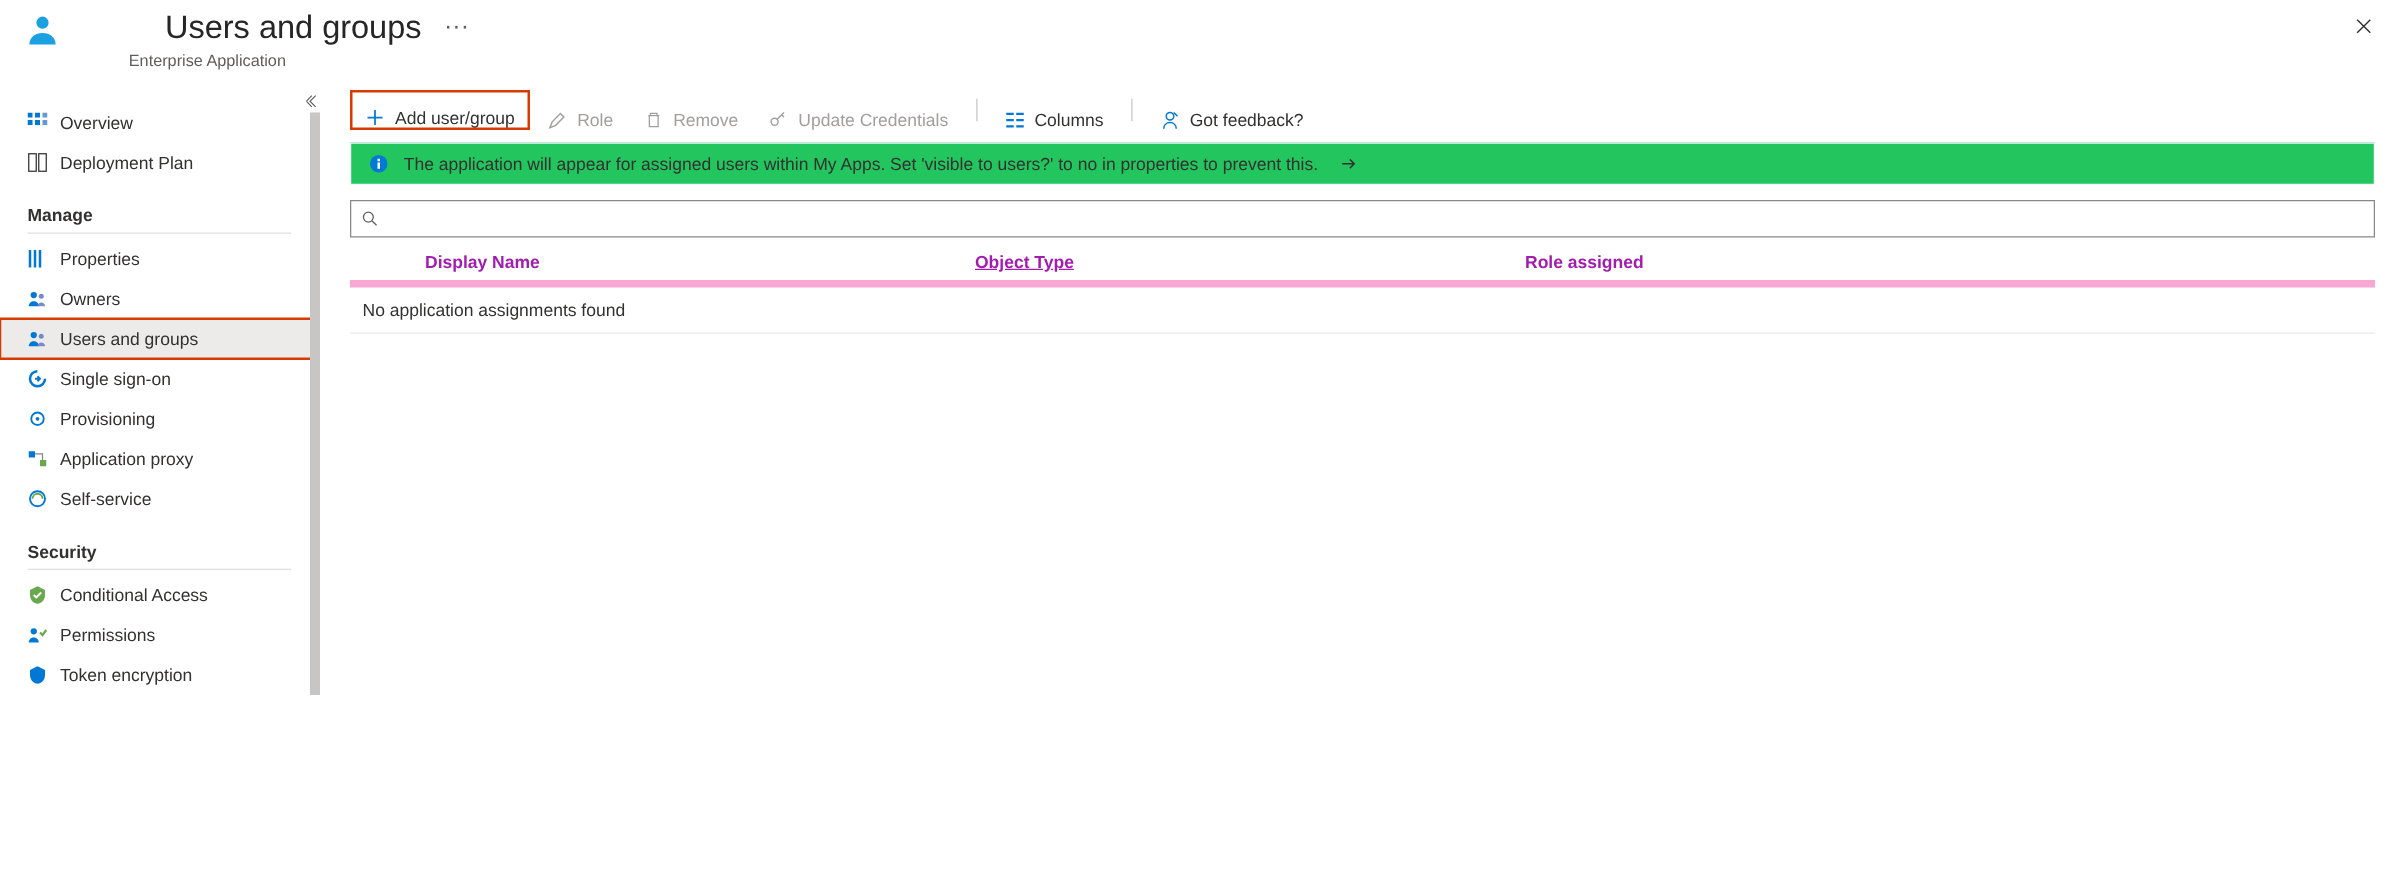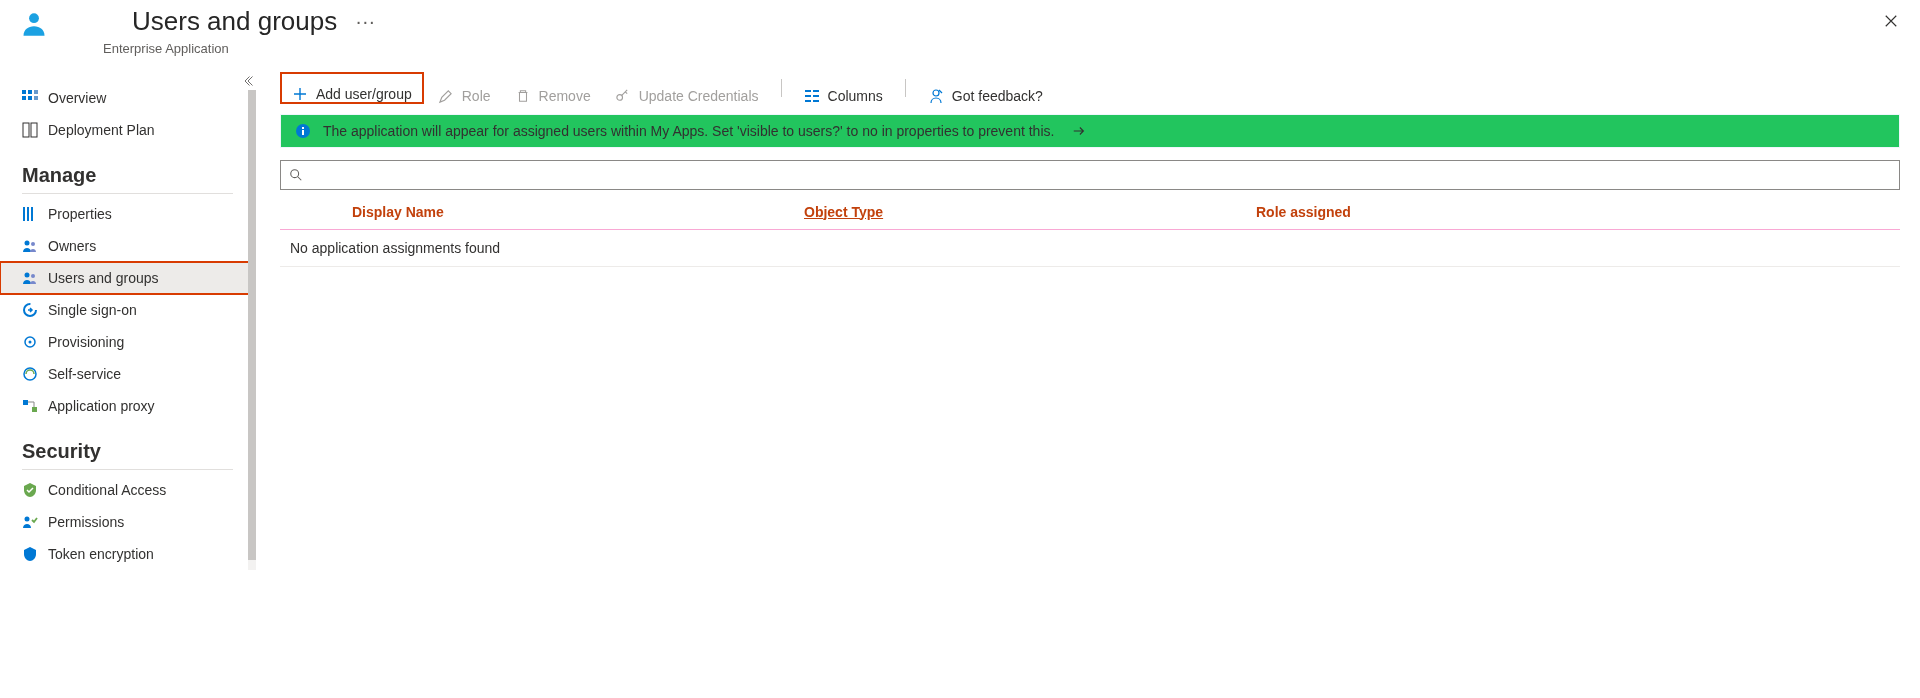--- a/index.html
+++ b/index.html
@@ -14,34 +14,34 @@
   .layout { display:flex; }
   .sidebar-wrap { width:256px; position:relative; padding-top:24px; }
   .sidebar { width:255px; }
   .collapse-btn { position:absolute; top:14px; right:-4px; width:18px; height:18px; display:flex; align-items:center; justify-content:center; color:#605e5c; cursor:pointer; }
   .scroll-track { position:absolute; top:32px; right:0px; width:8px; height:580px; background:#f3f2f1; }
   .scroll-thumb { width:8px; height:470px; background:#c8c6c4; }
   .nav-item { display:flex; align-items:center; height:32px; padding:0 10px 0 22px; cursor:pointer; color:#323130; }
   .nav-item.selected { background:#edebe9; }
   .nav-item.highlighted { outline:2px solid #d83b01; outline-offset:-1px; }
   .nav-item .ic { width:16px; height:16px; margin-right:10px; display:flex; align-items:center; justify-content:center; }
-  .section-header { font-size:20px; font-weight:600; color:#323130; padding:18px 22px 4px 22px; }
+  .section-header { font-size:14px; font-weight:600; color:#323130; padding:18px 22px 4px 22px; }
   .section-rule { border:none; border-top:1px solid #e1dfdd; margin:2px 22px 4px 22px; }
   .content { flex:1; padding:14px 20px 0 24px; }
   .toolbar { display:flex; align-items:center; gap:4px; margin-bottom:10px; }
   .tbtn { display:flex; align-items:flex-end; height:32px; padding:0 10px; gap:8px; cursor:pointer; color:#323130; font-size:14px; }
   .tbtn.disabled { color:#a19f9d; cursor:default; }
   .tbtn .tic { width:16px; height:16px; display:flex; align-items:center; justify-content:center; }
   .tbtn.highlighted-box { border:2px solid #d83b01; }
   .tbtn-sep { width:1px; height:18px; background:#c8c6c4; margin:0 8px; }
   .info-banner { background:#22c55e; border:1px solid #eff6fc; display:flex; align-items:center; padding:8px 14px; gap:12px; font-size:14px; color:#323130; margin-bottom:12px; }
   .info-banner .arrow { margin-left:6px; color:#323130; cursor:pointer; }
   .searchbox { display:flex; align-items:center; border:1px solid #8a8886; height:30px; padding:0 8px; gap:8px; margin-bottom:4px; }
   .searchbox input { border:none; outline:none; flex:1; font-size:13px; color:#605e5c; background:transparent; }
-  .table-header { display:flex; border-bottom:1px solid #f9a8d4; height:36px; align-items:center; font-weight:600; color:#c2410c;gap:12px; }
+  .table-header { display:flex; border-bottom:6px solid #f9a8d4; height:36px; align-items:center; font-weight:600; color:#a21caf; }
   .th-col { padding:0 20px; }
   .th-cb { width:36px; }
   .th-name { flex:0 0 440px; }
   .th-obj { flex:0 0 440px;text-decoration:underline; }
   .th-role { flex:1; }
   .table-empty { padding:10px 10px; color:#323130; border-bottom:1px solid #edebe9; }
   svg { display:block; }
 </style>
 </head>
 <body>
@@ -157,36 +157,36 @@
               <circle cx="8" cy="8" r="5" fill="none" stroke="#0078d4" stroke-width="1.5"></circle>
               <circle cx="8" cy="8" r="1.5" fill="#0078d4"></circle>
             </svg>
         </span>
         <span>Provisioning</span>
       </div>
 
       <div class="nav-item">
         <span class="ic">
           <svg viewBox="0 0 16 16" width="16" height="16">
-              <circle cx="8" cy="8" r="6" fill="none" stroke="#0078d4" stroke-width="1.5"></circle>
-              <path d="M4 8 A4 4 0 0 1 12 8" stroke="#6aa84f" stroke-width="1.5" fill="none"></path>
-            </svg>
-        </span>
-        <span>Self-service</span>
-      </div>
-
-      <div class="nav-item">
-        <span class="ic">
-          <svg viewBox="0 0 16 16" width="16" height="16">
               <rect x="1" y="2" width="5" height="5" fill="#0078d4"></rect>
               <rect x="10" y="9" width="5" height="5" fill="#6aa84f"></rect>
               <path d="M6 4 L12 4 L12 9" stroke="#888" stroke-width="1" fill="none"></path>
             </svg>
         </span>
         <span>Application proxy</span>
+      </div>
+
+      <div class="nav-item">
+        <span class="ic">
+          <svg viewBox="0 0 16 16" width="16" height="16">
+              <circle cx="8" cy="8" r="6" fill="none" stroke="#0078d4" stroke-width="1.5"></circle>
+              <path d="M4 8 A4 4 0 0 1 12 8" stroke="#6aa84f" stroke-width="1.5" fill="none"></path>
+            </svg>
+        </span>
+        <span>Self-service</span>
       </div>
 
       <div class="section-header">Security</div>
       <hr class="section-rule">
 
       <div class="nav-item">
         <span class="ic">
           <svg viewBox="0 0 16 16" width="16" height="16">
               <path d="M8 1 L14 4 L14 8 C14 12 11 15 8 15 C5 15 2 12 2 8 L2 4 Z" fill="#6aa84f"></path>
               <path d="M5 8 L7 10 L11 6" stroke="#fff" stroke-width="1.5" fill="none"></path>

